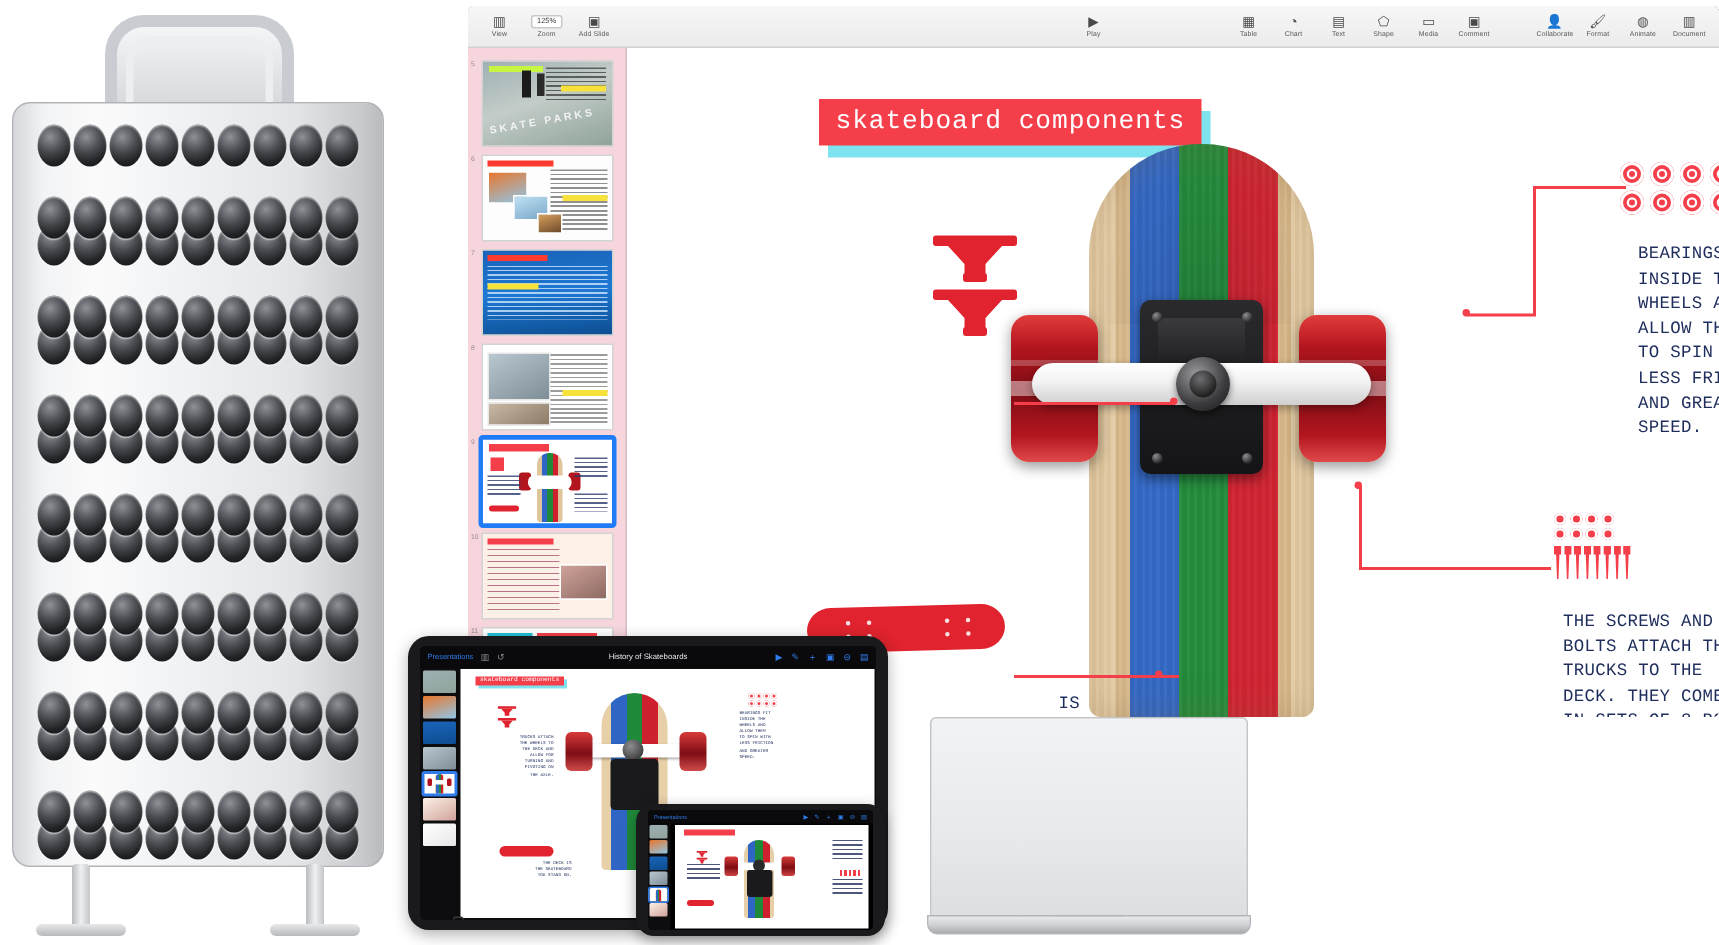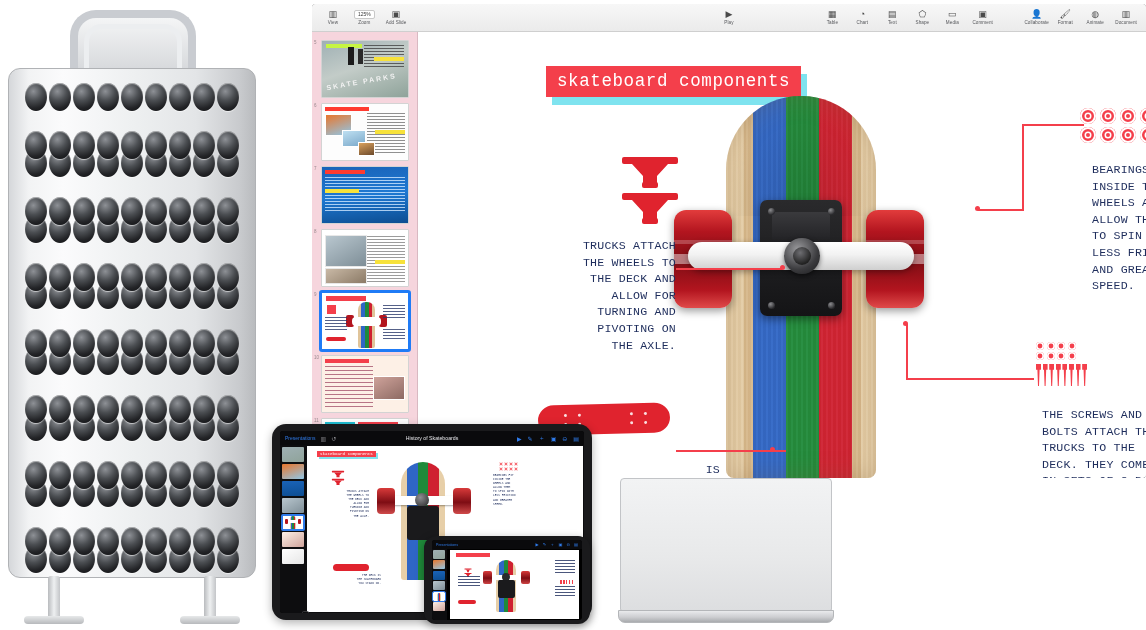--- a/index.html
+++ b/index.html
@@ -738,27 +738,20 @@
             <div class="cl" style="left:560px; top:177px; width:46px; height:1.6px;"></div>
             <div class="cl-dot" style="left:557px; top:174px;"></div>
 
             <div class="cl" style="left:488px; top:292px; width:1.6px; height:56px;"></div>
             <div class="cl" style="left:488px; top:346px; width:128px; height:1.6px;"></div>
             <div class="cl-dot" style="left:485px; top:289px;"></div>
 
             <div class="cl" style="left:258px; top:418px; width:110px; height:1.6px;"></div>
             <div class="cl-dot" style="left:352px; top:415px;"></div>
 
-            <div class="body-txt txt-trucks">TRUCKS ATTACH
-THE WHEELS TO
-THE DECK AND
-ALLOW FOR
-TURNING AND
-PIVOTING ON
-THE AXLE.</div>
             <div class="body-txt txt-bearing">BEARINGS FIT
 INSIDE THE
 WHEELS AND
 ALLOW THEM
 TO SPIN WITH
 LESS FRICTION
 AND GREATER
 SPEED.</div>
             <div class="body-txt txt-screws">THE SCREWS AND
 BOLTS ATTACH THE

